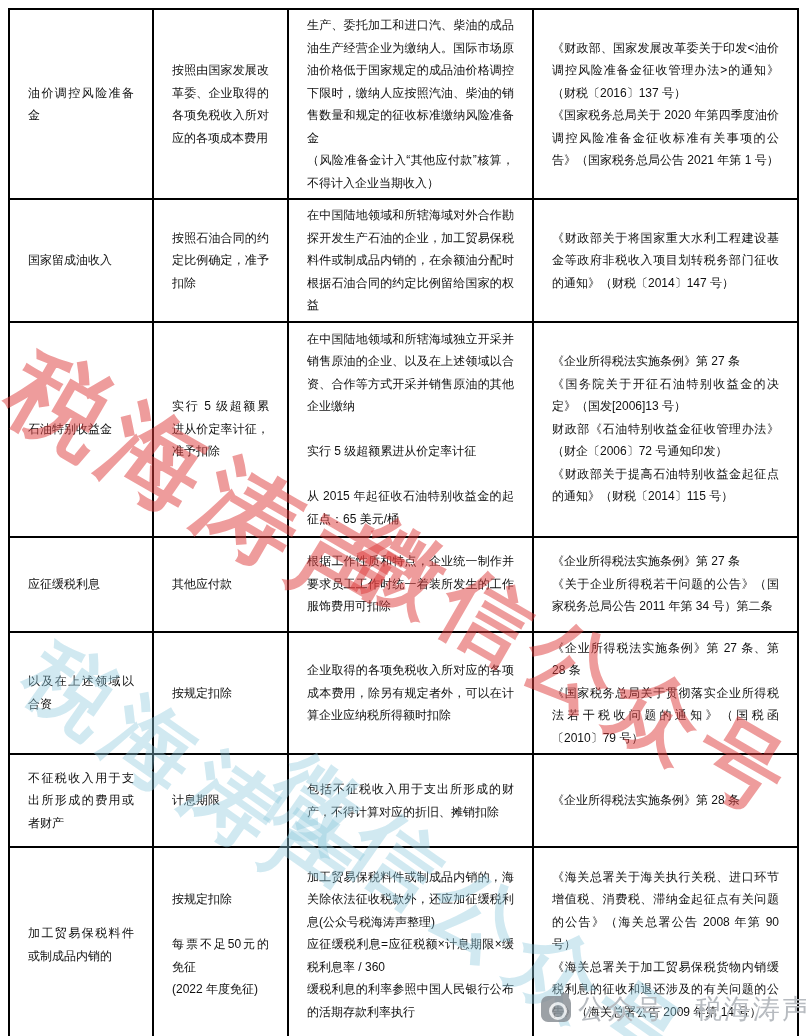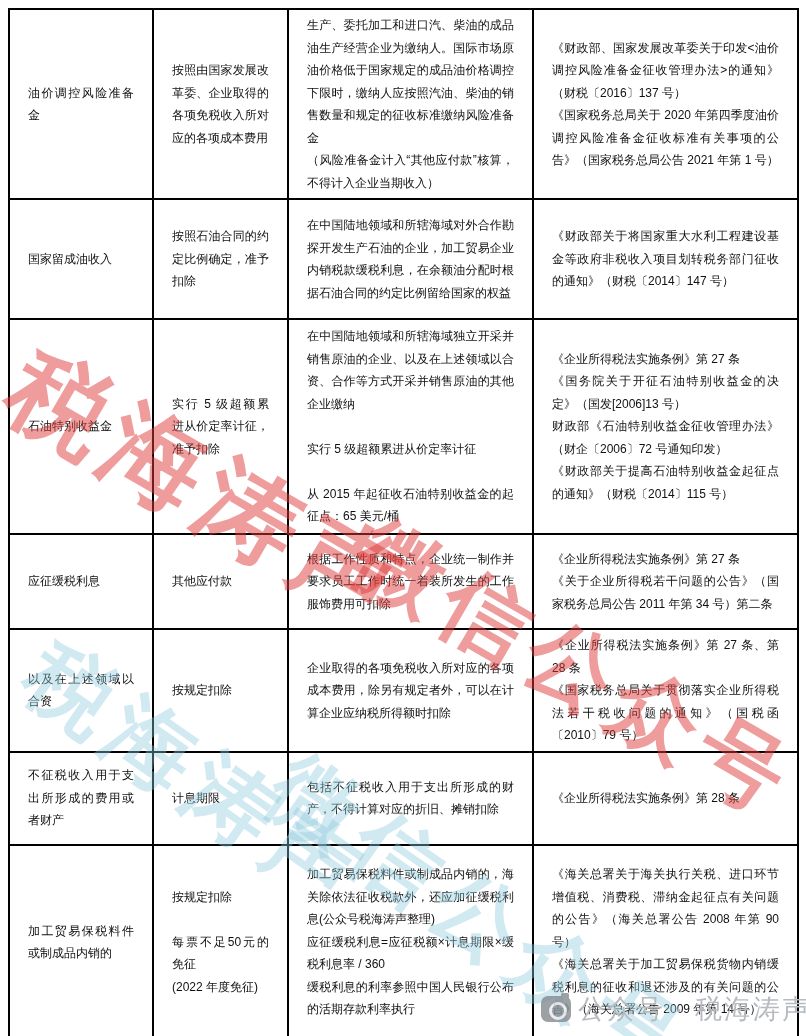--- a/index.html
+++ b/index.html
@@ -66,21 +66,21 @@
         <td class="c1"><span class="cell-text">油价调控风险准备金</span></td>
         <td><span class="cell-text">按照由国家发展改革委、企业取得的各项免税收入所对应的各项成本费用</span></td>
         <td><span class="cell-text">生产、委托加工和进口汽、柴油的成品油生产经营企业为缴纳人。国际市场原油价格低于国家规定的成品油价格调控下限时，缴纳人应按照汽油、柴油的销售数量和规定的征收标准缴纳风险准备金
 （风险准备金计入“其他应付款”核算，不得计入企业当期收入）</span></td>
         <td><span class="cell-text">《财政部、国家发展改革委关于印发&lt;油价调控风险准备金征收管理办法&gt;的通知》（财税〔2016〕137 号）
 《国家税务总局关于 2020 年第四季度油价调控风险准备金征收标准有关事项的公告》（国家税务总局公告 2021 年第 1 号）</span></td>
       </tr>
       <tr style="height:120px">
         <td class="c1"><span class="cell-text">国家留成油收入</span></td>
         <td><span class="cell-text">按照石油合同的约定比例确定，准予扣除</span></td>
-        <td><span class="cell-text">在中国陆地领域和所辖海域对外合作勘探开发生产石油的企业，加工贸易企业内销税款缓税利息，在余额油分配时根据石油合同的约定比例留给国家的权益</span></td>
+        <td><span class="cell-text">在中国陆地领域和所辖海域对外合作勘探开发生产石油的企业，加工贸易保税料件或制成品内销的，在余额油分配时根据石油合同的约定比例留给国家的权益</span></td>
         <td><span class="cell-text">《财政部关于将国家重大水利工程建设基金等政府非税收入项目划转税务部门征收的通知》（财税〔2014〕147 号）</span></td>
       </tr>
       <tr style="height:215px">
         <td class="c1"><span class="cell-text">石油特别收益金</span></td>
         <td><span class="cell-text">实行 5 级超额累进从价定率计征，准予扣除</span></td>
         <td><span class="cell-text">在中国陆地领域和所辖海域独立开采并销售原油的企业、以及在上述领域以合资、合作等方式开采并销售原油的其他企业缴纳
 
 实行 5 级超额累进从价定率计征
 
 从 2015 年起征收石油特别收益金的起征点：65 美元/桶</span></td>

